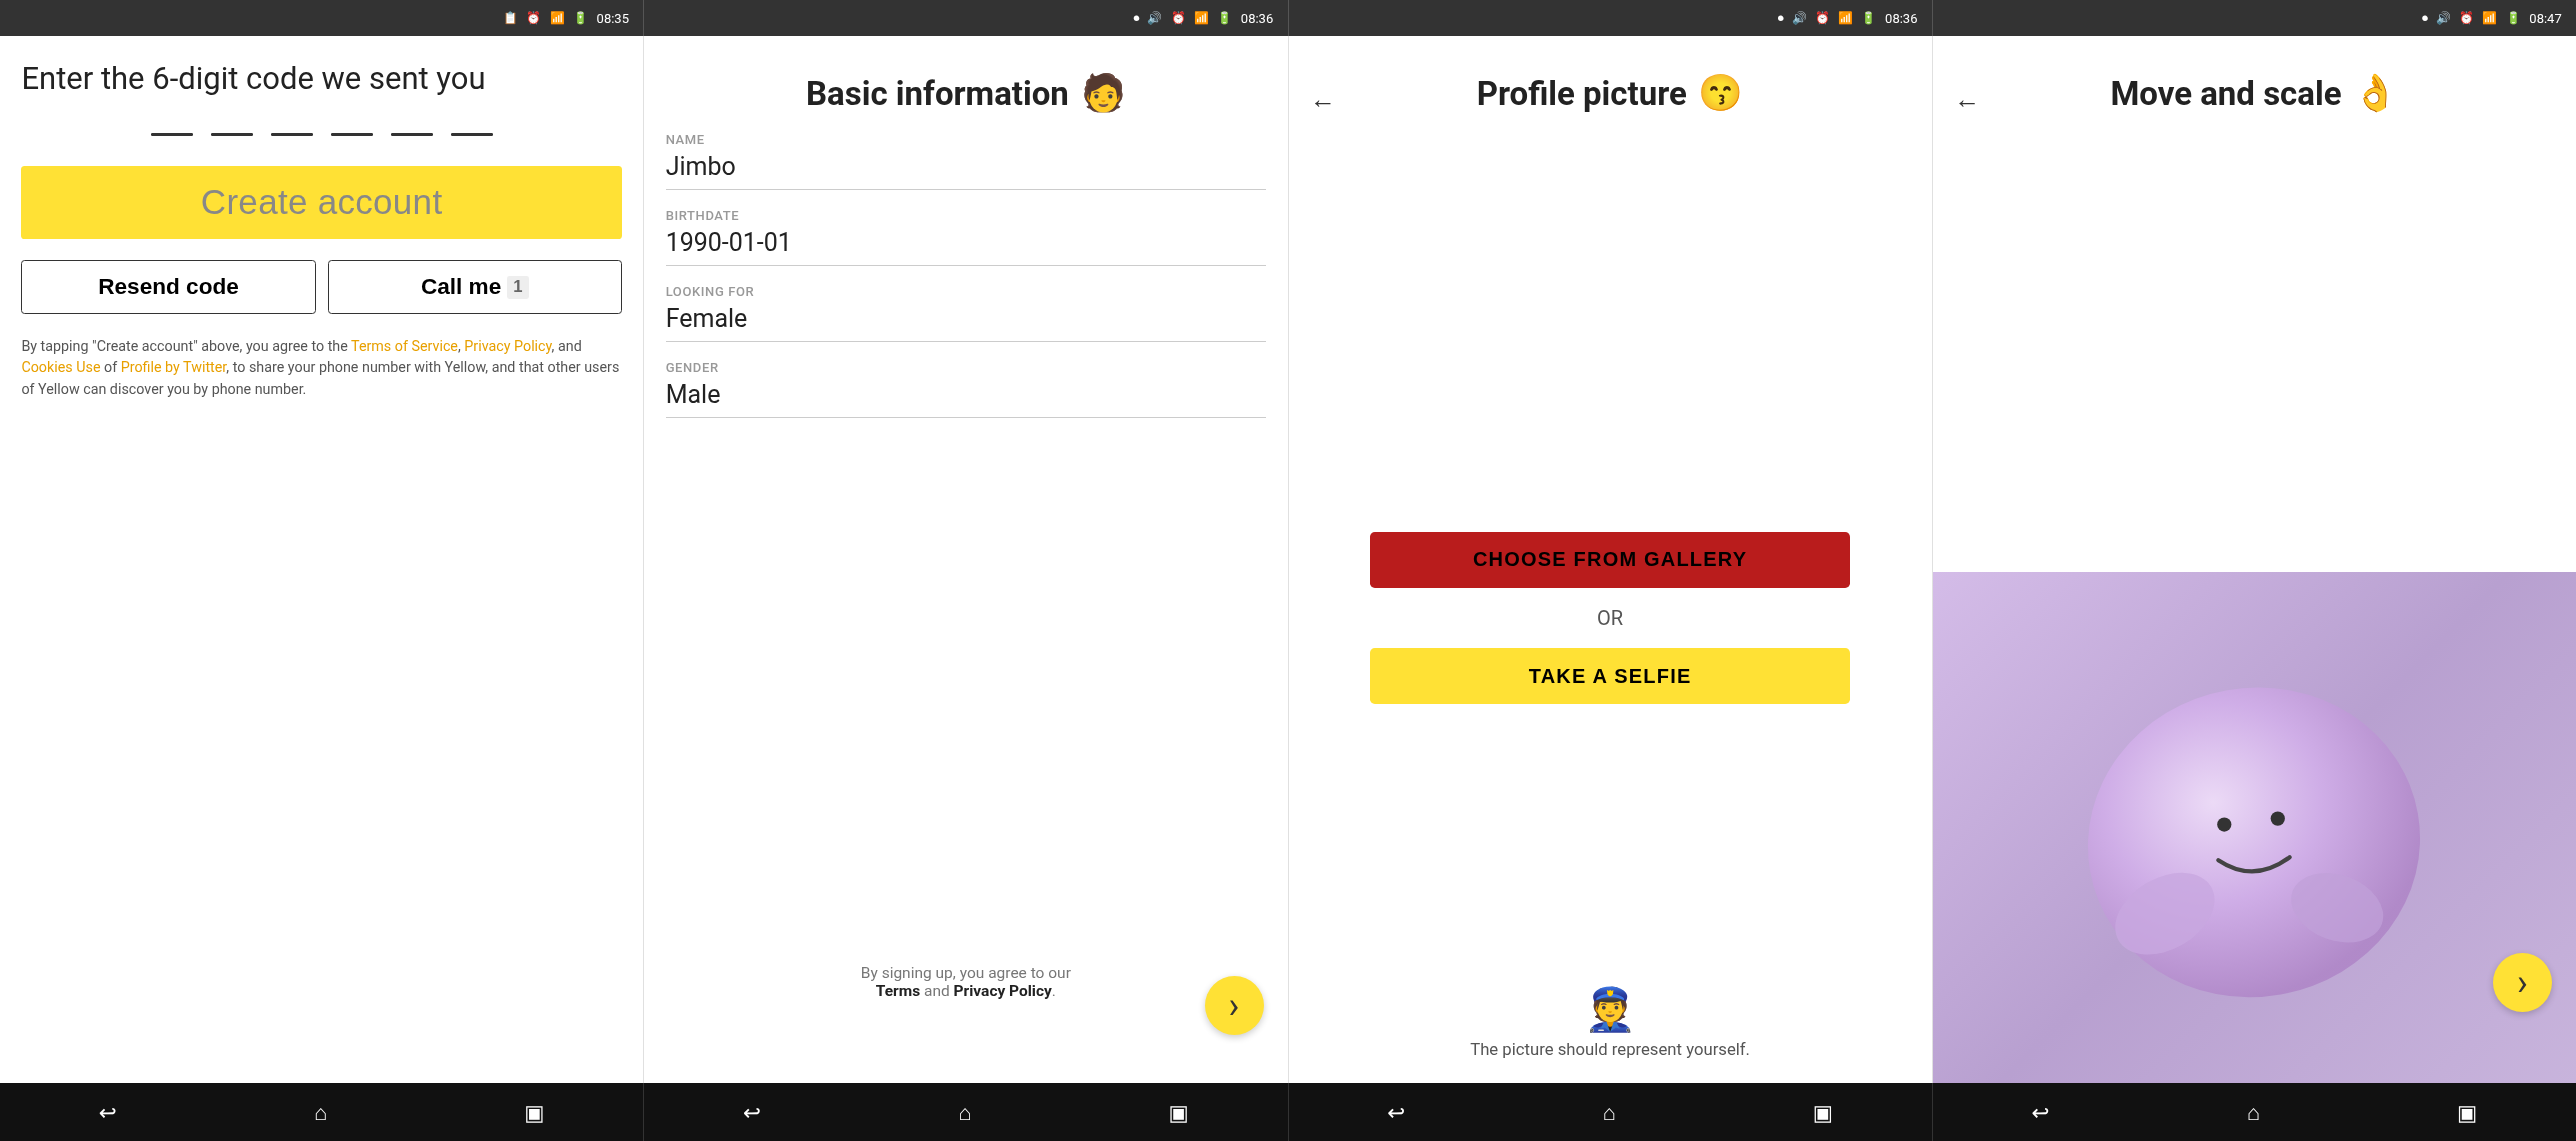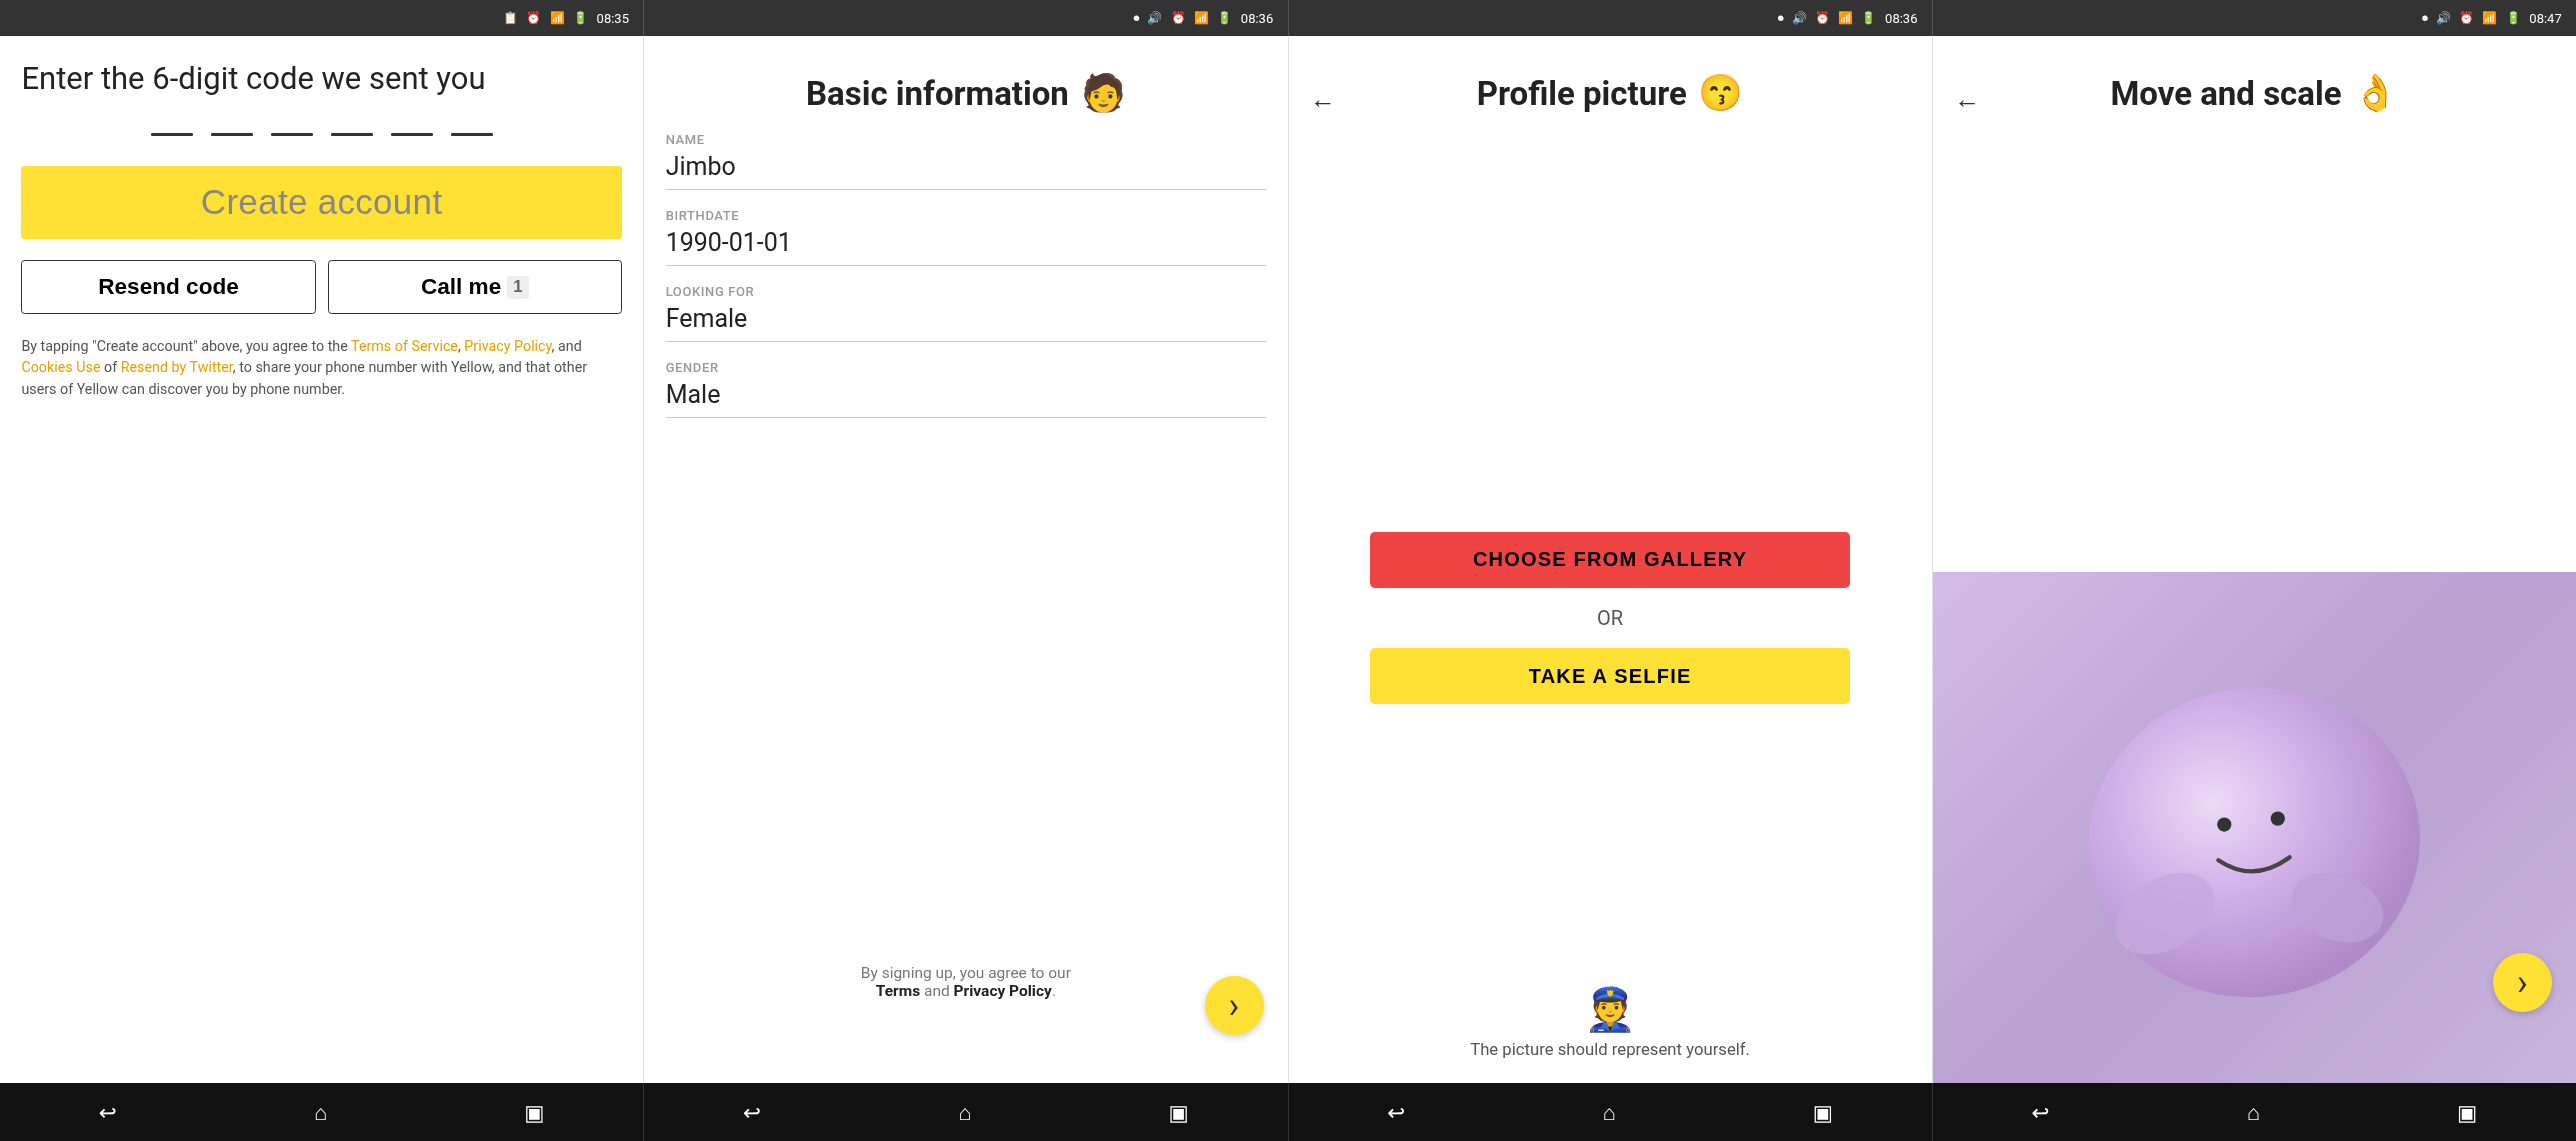--- a/index.html
+++ b/index.html
@@ -193,21 +193,21 @@
     }
     .profile-pic-area {
       flex: 1;
       display: flex;
       flex-direction: column;
       align-items: center;
       justify-content: center;
       gap: 18px;
     }
     .btn-yellow-gallery {
-      background: #ef4444;
+      background: #b91c1c;
       border: none;
       border-radius: 4.8px;
       padding: 16.7px 0;
       width: 80%;
       font-size: 20px;
       font-weight: 700;
       letter-spacing: 1.2px;
       cursor: pointer;
     }
     .or-text {
@@ -345,21 +345,21 @@
             <span>Call me</span>
             <span class="badge">1</span>
           </button>
         </div>
 
         <div class="legal-text">
           By tapping "Create account" above, you agree to the
           <a href="#">Terms of Service</a>,
           <a href="#">Privacy Policy</a>, and
           <a href="#">Cookies Use</a>
-          of <a href="#">Resend by Twitter</a>,
+          of <a href="#">Profile by Twitter</a>,
           to share your phone number with Yellow, and that other users of Yellow can discover you by phone number.
         </div>
       </div>
     </div>
 
     <div class="screen screen2">
       <div class="screen-content">
         <div class="header-row">
           <span class="page-title">Basic information</span>
           <span style="font-size:36px;margin-left:12px;">🧑</span>

